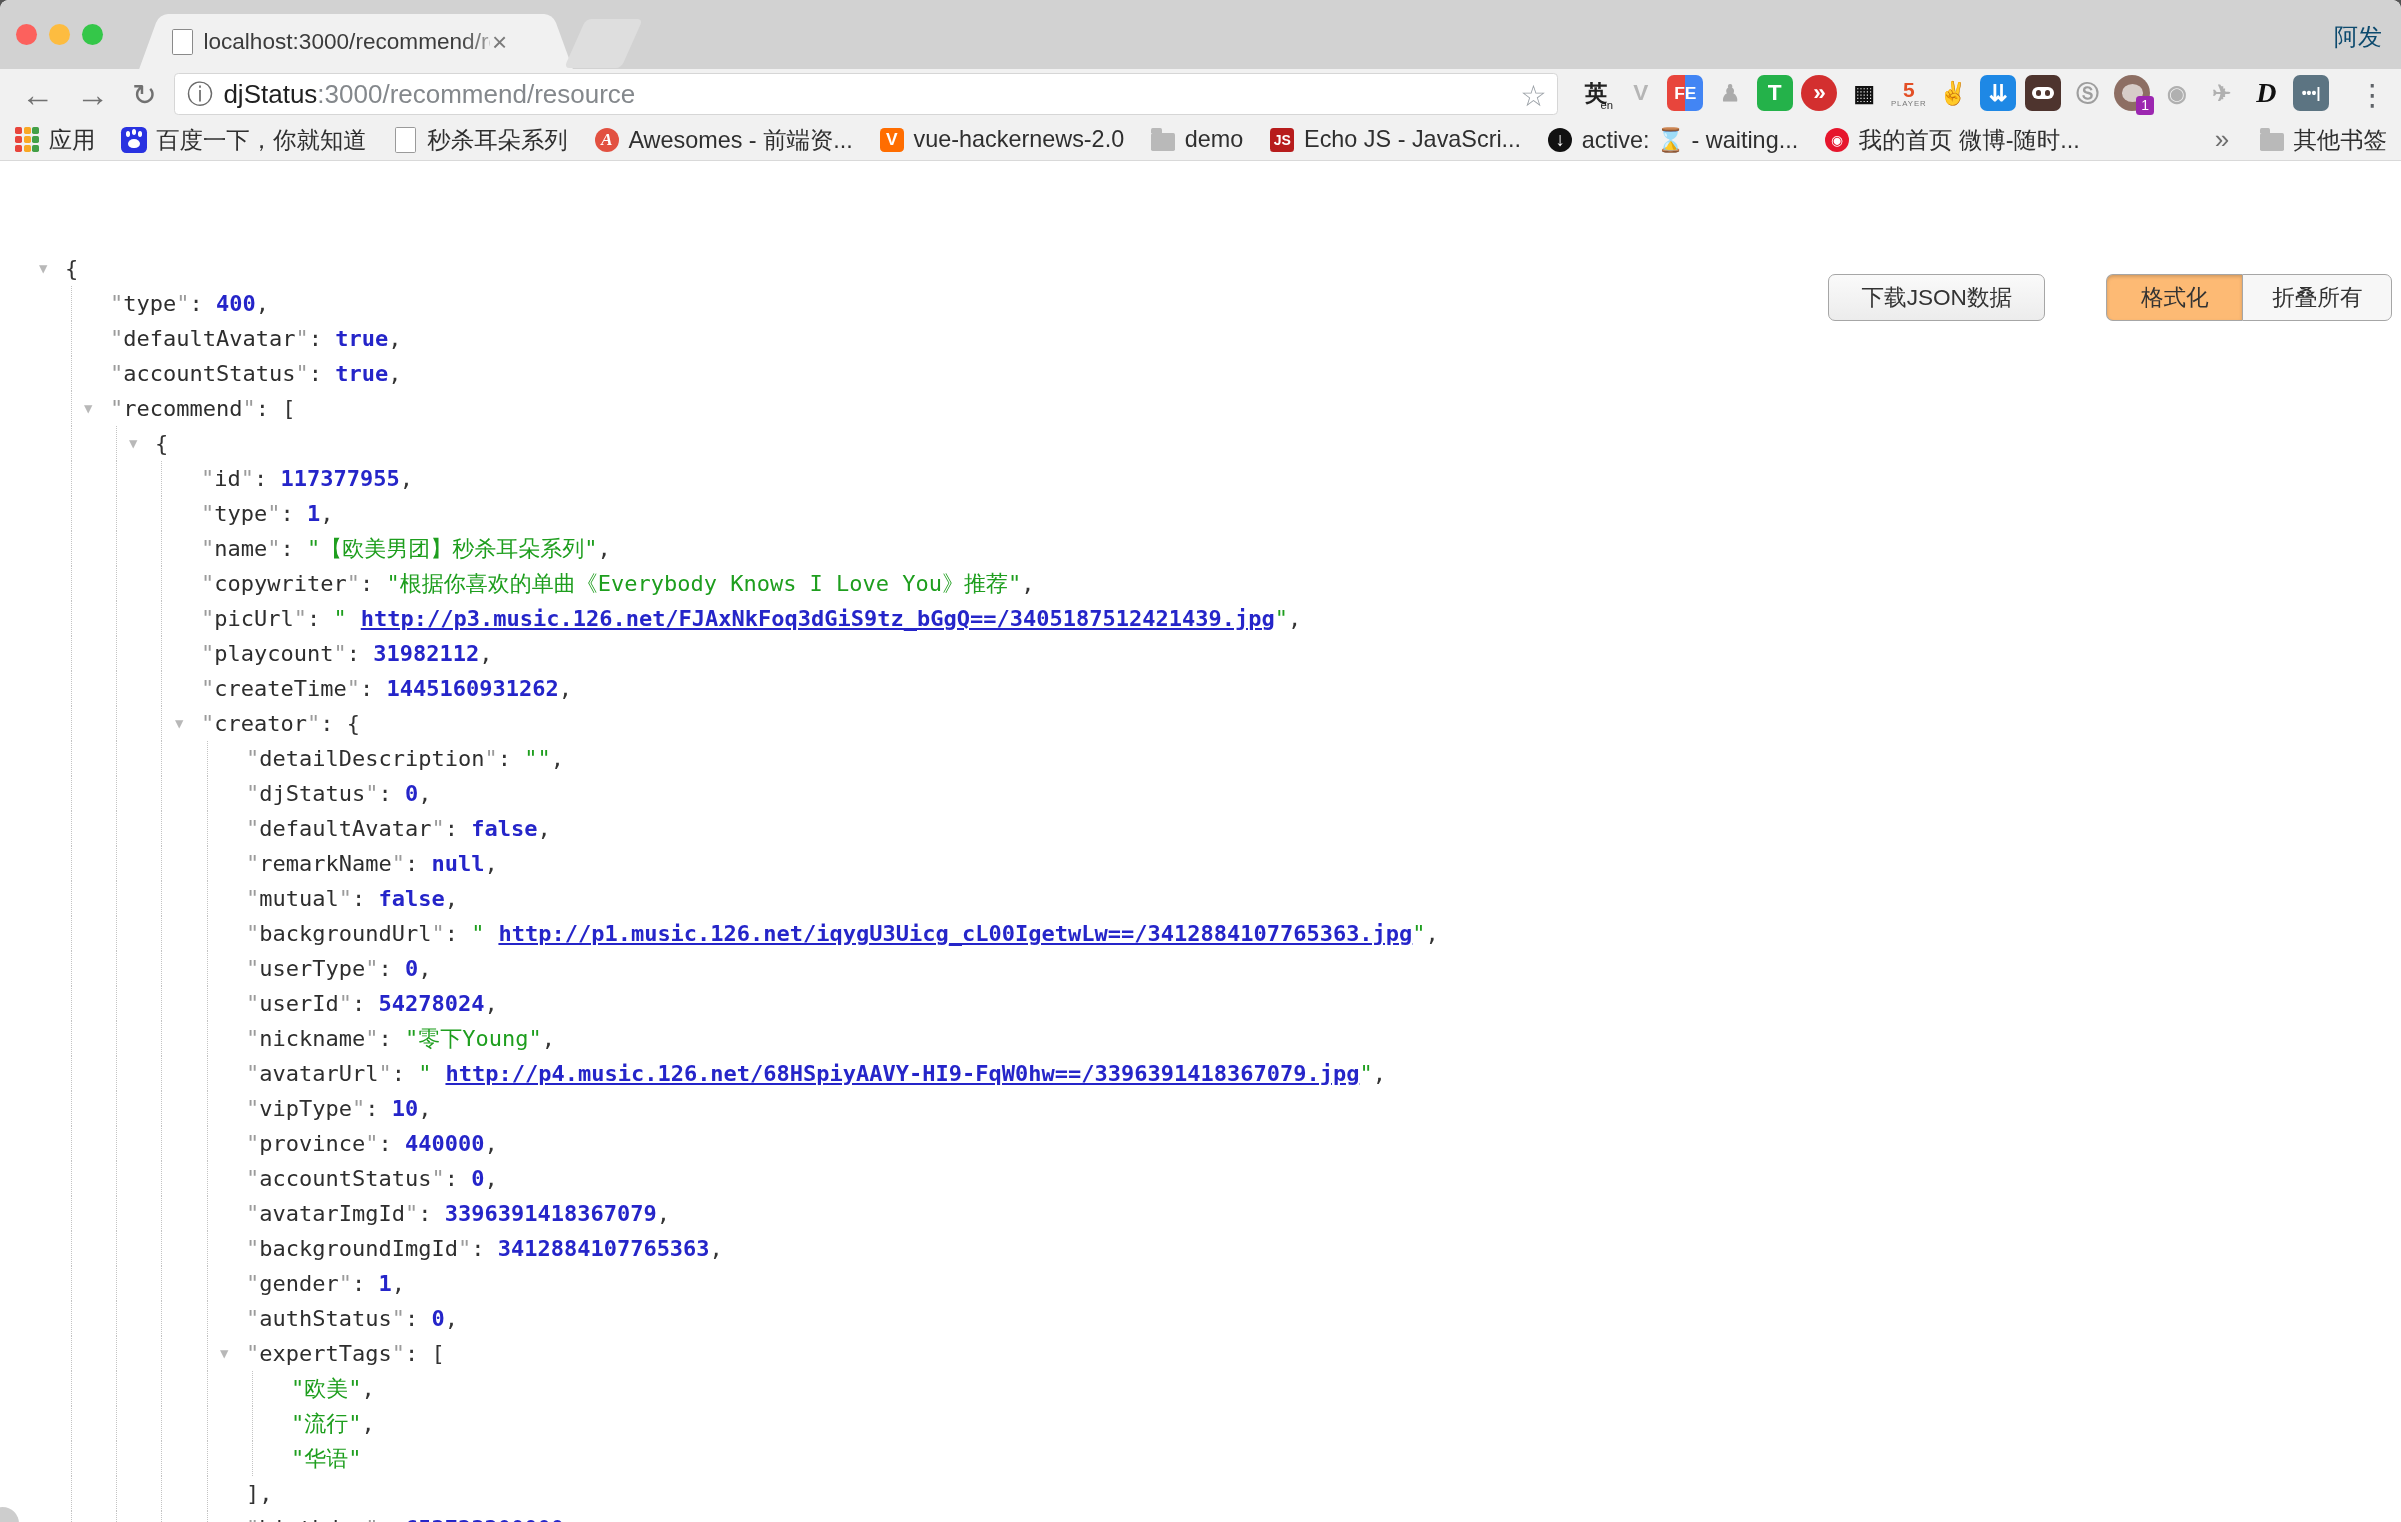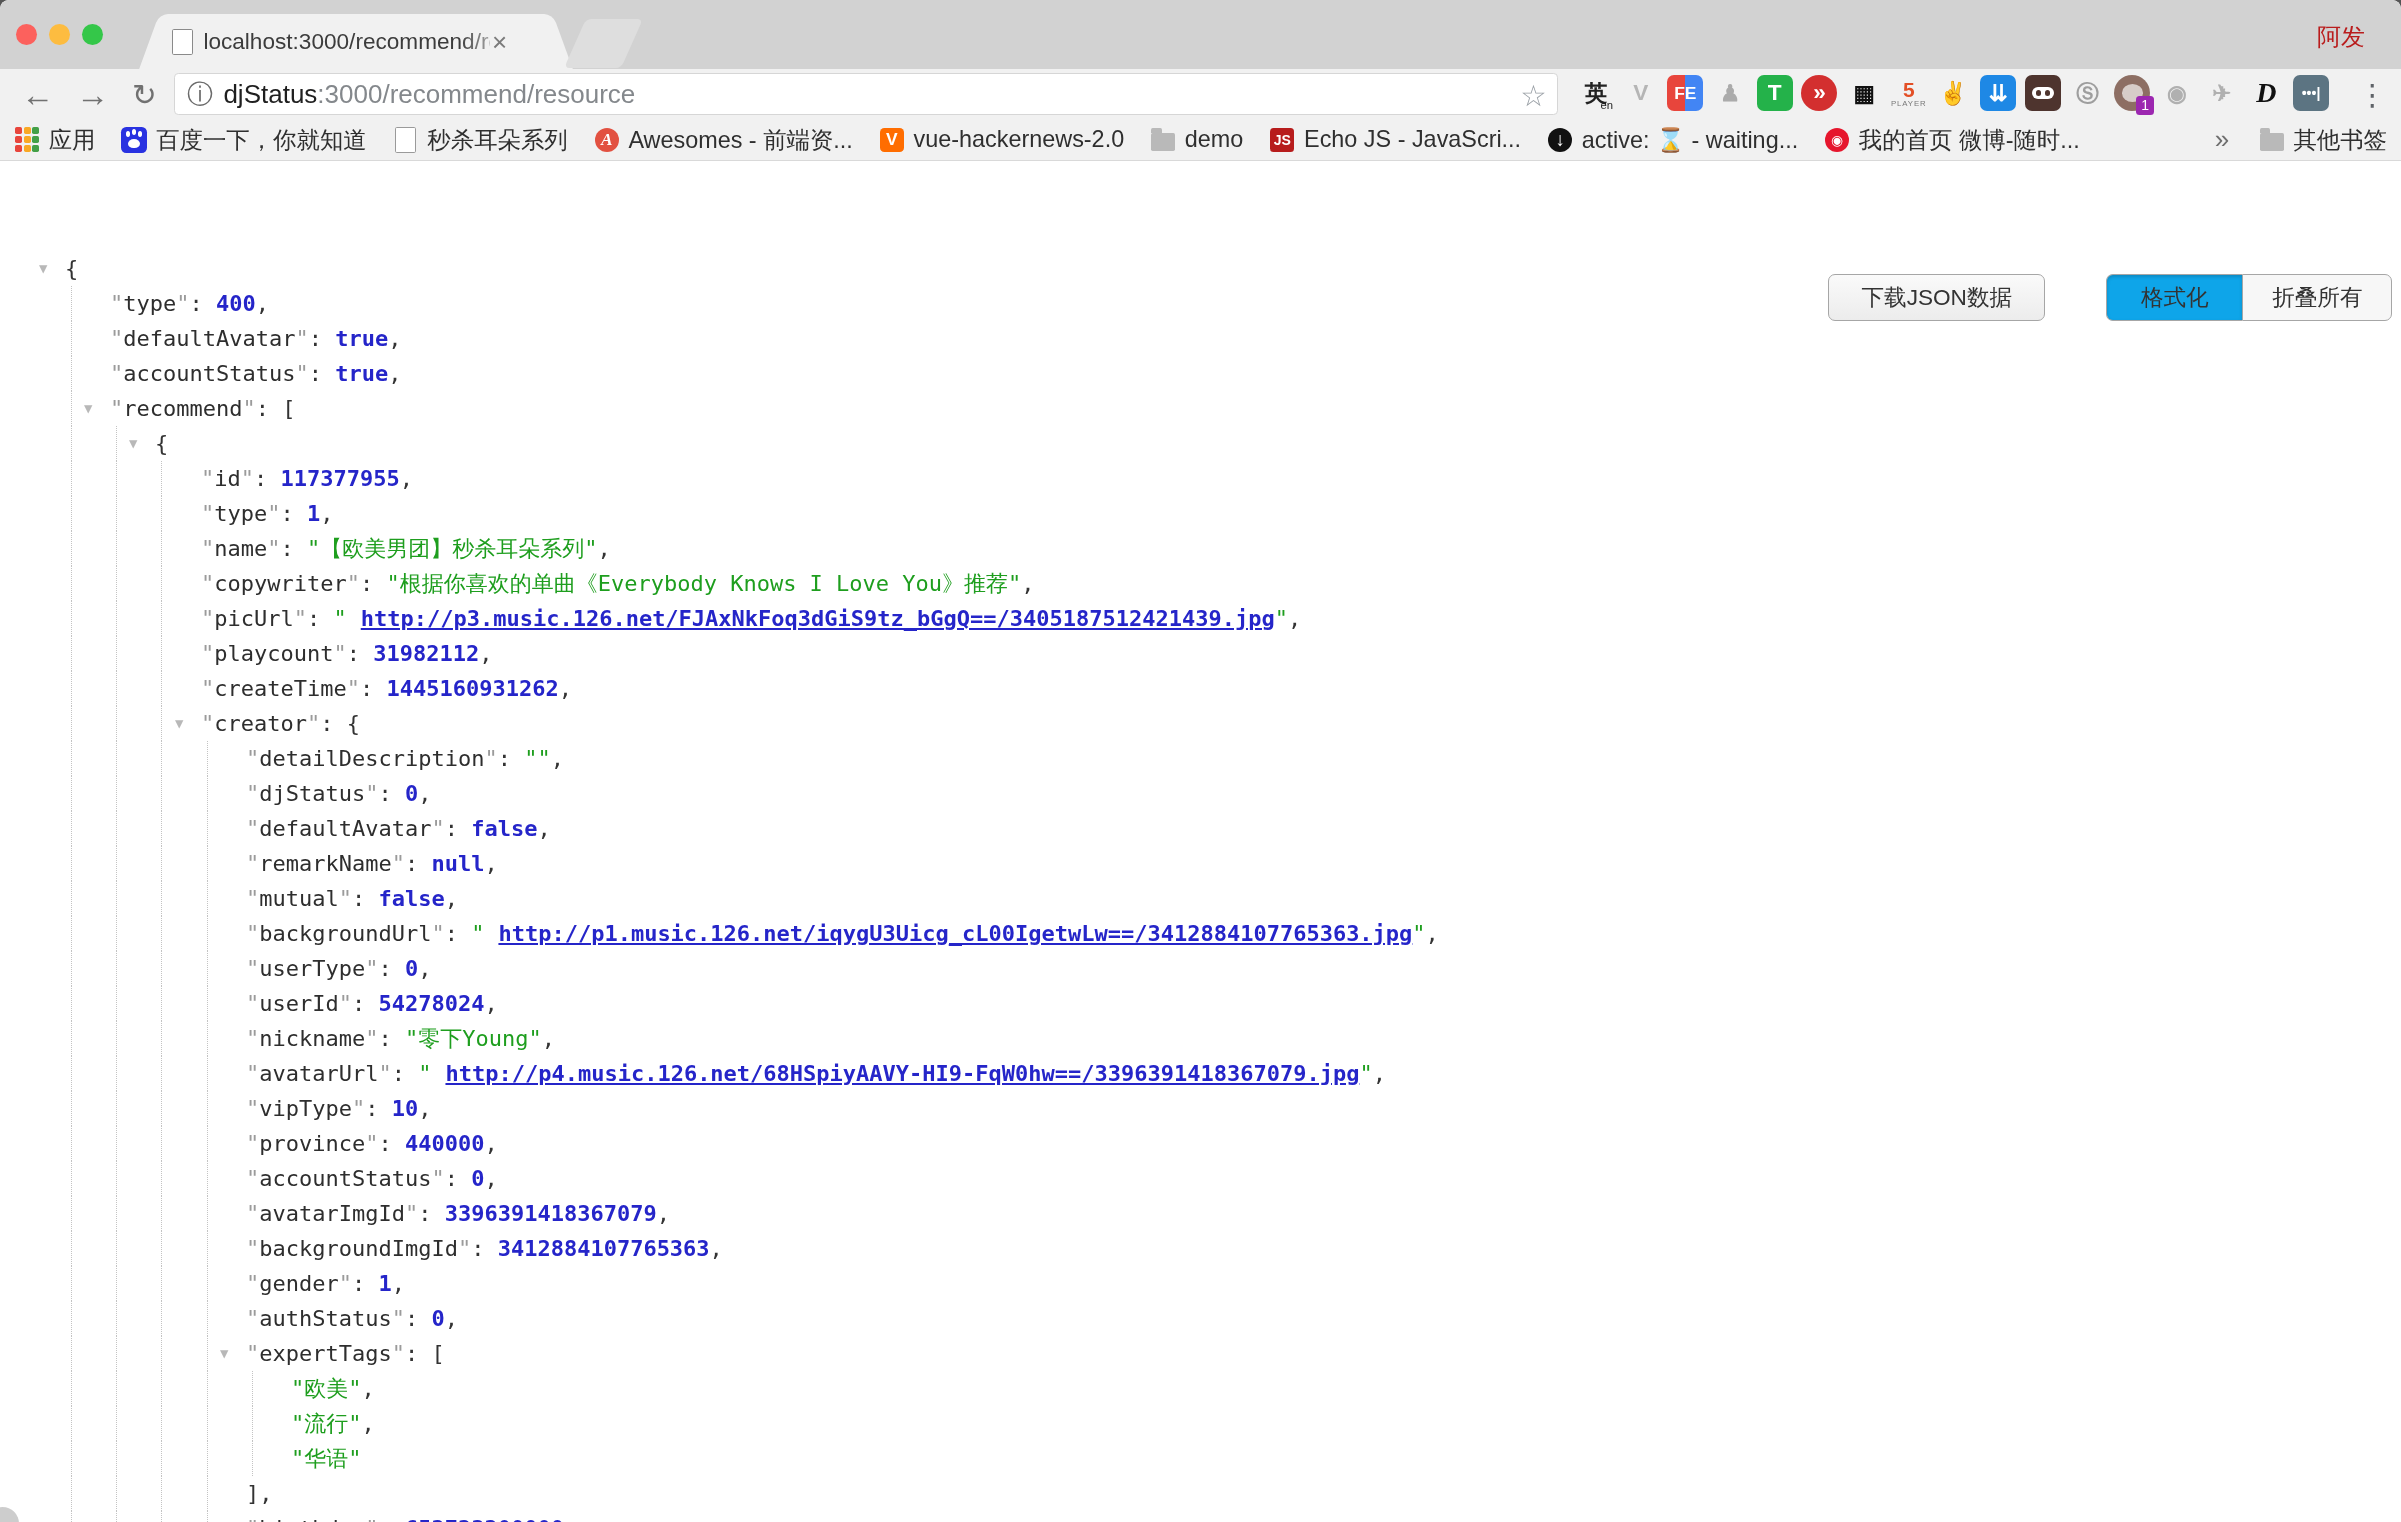--- a/index.html
+++ b/index.html
@@ -16,21 +16,21 @@
   .tab::before{left:-15.6px;transform:skewX(-20deg);border-radius:8.7px 0 0 0;}
   .tab::after{right:-15.6px;transform:skewX(20deg);border-radius:0 8.7px 0 0;}
   .tab-inner{position:relative;display:flex;align-items:center;height:100%;padding:0 7px;z-index:2;}
   .doc-icon{width:19px;height:24px;border:1.7px solid #8a8a8a;border-radius:1.7px;background:#fff;margin-right:10.4px;flex:none;}
   .tab-title{font-size:22.6px;color:#3c3c3c;white-space:nowrap;overflow:hidden;width:287px;position:relative;}
   .tab-fade{position:absolute;right:35px;top:0;width:52px;height:100%;
             background:linear-gradient(90deg,rgba(241,241,241,0),#f1f1f1);z-index:3;}
   .tab-close{font-size:26px;color:#7b7b7b;margin-left:1.7px;z-index:4;line-height:1;}
   .newtab{position:absolute;left:575px;top:19px;width:57px;height:49px;background:#dedede;
           transform:skewX(-24deg);border-radius:5.2px;}
-  .profile{position:absolute;right:36px;top:21px;font-size:24px;color:#b91c1c;}
+  .profile{position:absolute;right:19px;top:21px;font-size:24px;color:#0c4a6e;}
   
   .toolbar{position:relative;height:50px;background:#f1f1f1;}
   .navbtn{position:absolute;top:1.7px;font-size:33px;color:#717171;line-height:47px;}
   .nav-back{left:21px;} .nav-fwd{left:76px;} .nav-reload{left:132px;font-size:29.5px;}
   .urlbar{position:absolute;left:174px;top:4.3px;width:1382px;height:40px;background:#fff;
           border:0.9px solid #d6d6d6;border-radius:4.3px;display:flex;align-items:center;}
   .info-icon{font-size:26px;color:#6b6b6b;margin:0 10.4px 0 12px;}
   .url{font-size:26px;white-space:nowrap;}
   .url .host{color:#1f1f1f;} .url .rest{color:#84888c;}
   .star-icon{position:absolute;right:10.4px;top:5.2px;font-size:29.5px;color:#9aa0a6;}
@@ -75,21 +75,21 @@
   .chev{font-size:26px;color:#6f6f6f;margin-right:29.5px;}
   
   .content{position:relative;height:1275px;background:#fff;}
   .actions{position:absolute;top:22.6px;right:8.7px;display:flex;align-items:flex-start;}
   .btn{font-size:22.6px;color:#333;border:0.9px solid #a6a6a6;background:linear-gradient(#fafafa,#ececec);
        height:45px;display:flex;align-items:center;justify-content:center;}
   .btn.download{width:215px;border-radius:7px;margin-right:61px;}
   .seg{display:flex;}
   .seg .btn{border-radius:0;}
   .seg .btn:first-child{border-radius:7px 0 0 7px;border-right:none;width:135px;
-       background:#0ea5e9;box-shadow:inset 0 1.7px 3.5px rgba(0,0,0,.18);}
+       background:#fdba74;box-shadow:inset 0 1.7px 3.5px rgba(0,0,0,.18);}
   .seg .btn:last-child{border-radius:0 7px 7px 0;width:148px;background:#f7f7f7;}
   
   #json{margin-top:90px;font-family:"DejaVu Sans Mono",monospace;font-size:22px;}
   .row{position:relative;height:35px;line-height:35px;white-space:pre;}
   .tri{position:absolute;font-size:14px;color:#b8b8b8;top:0;}
   .guide{position:absolute;top:0;bottom:0;border-left:0.9px dotted #c3c3c3;}
   .j-q{color:var(--c-keyq);}
   .j-key{color:var(--c-key);}
   .j-plain{color:#333;}
   .j-num{color:var(--c-num);font-weight:bold;}

